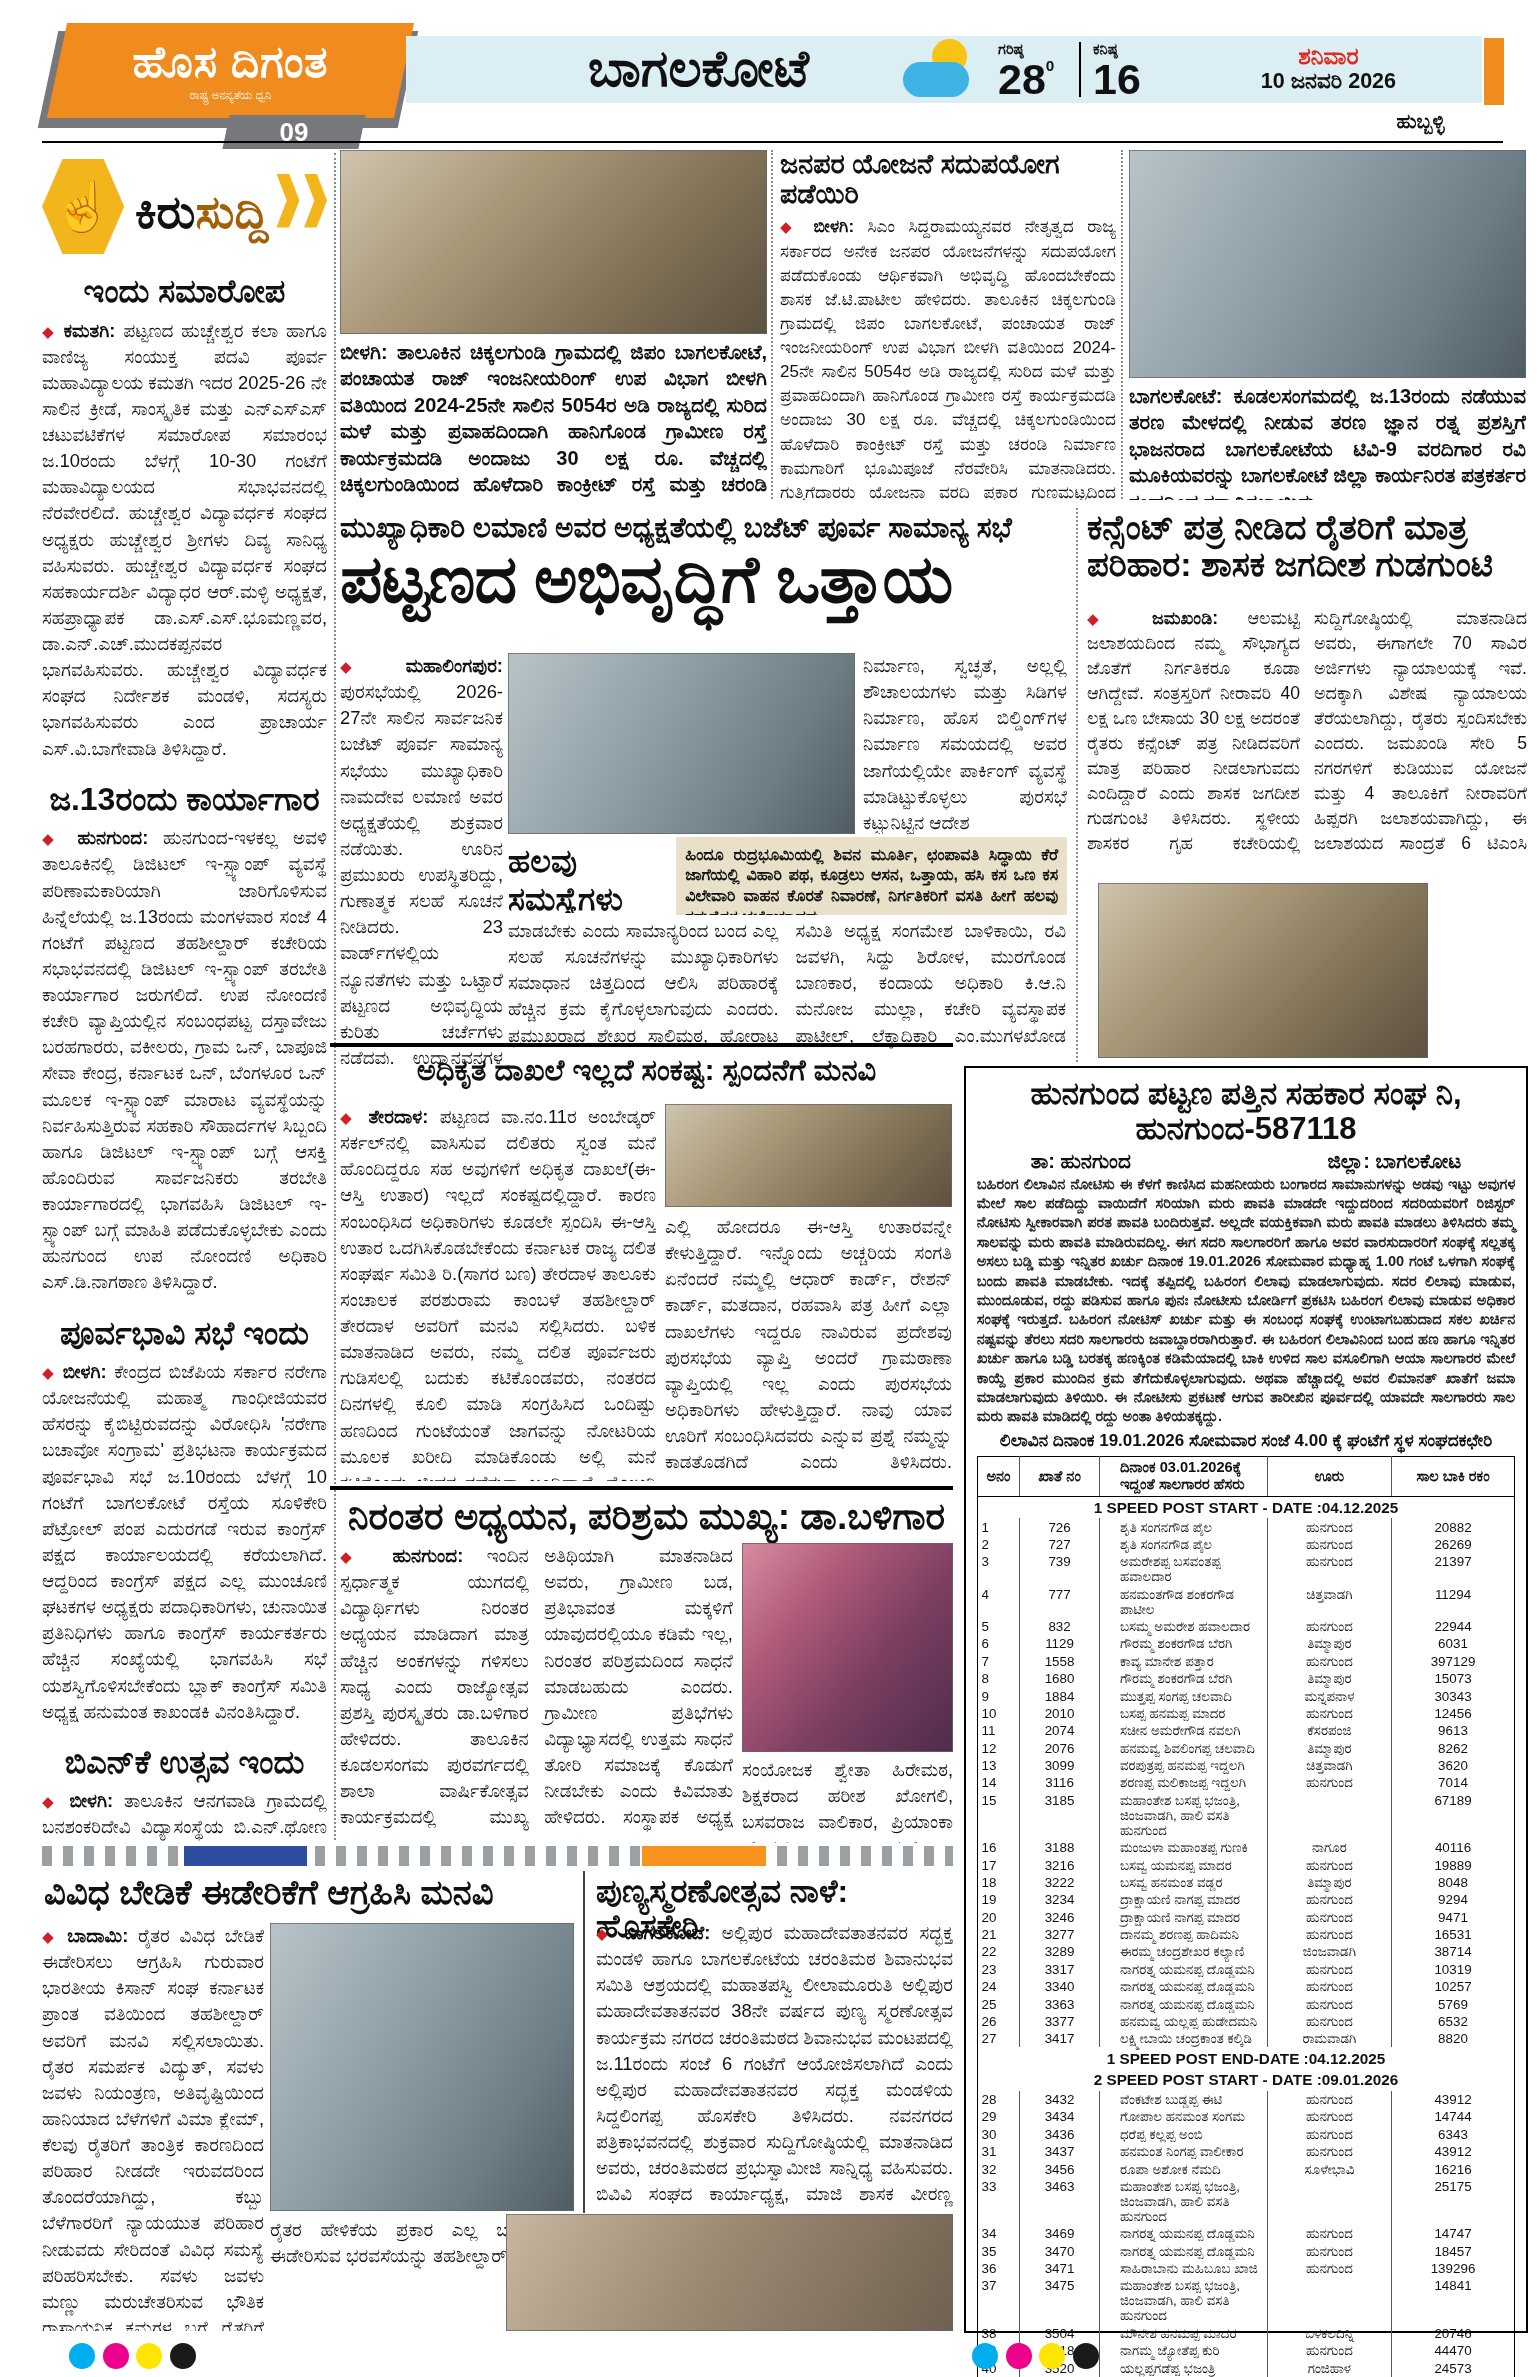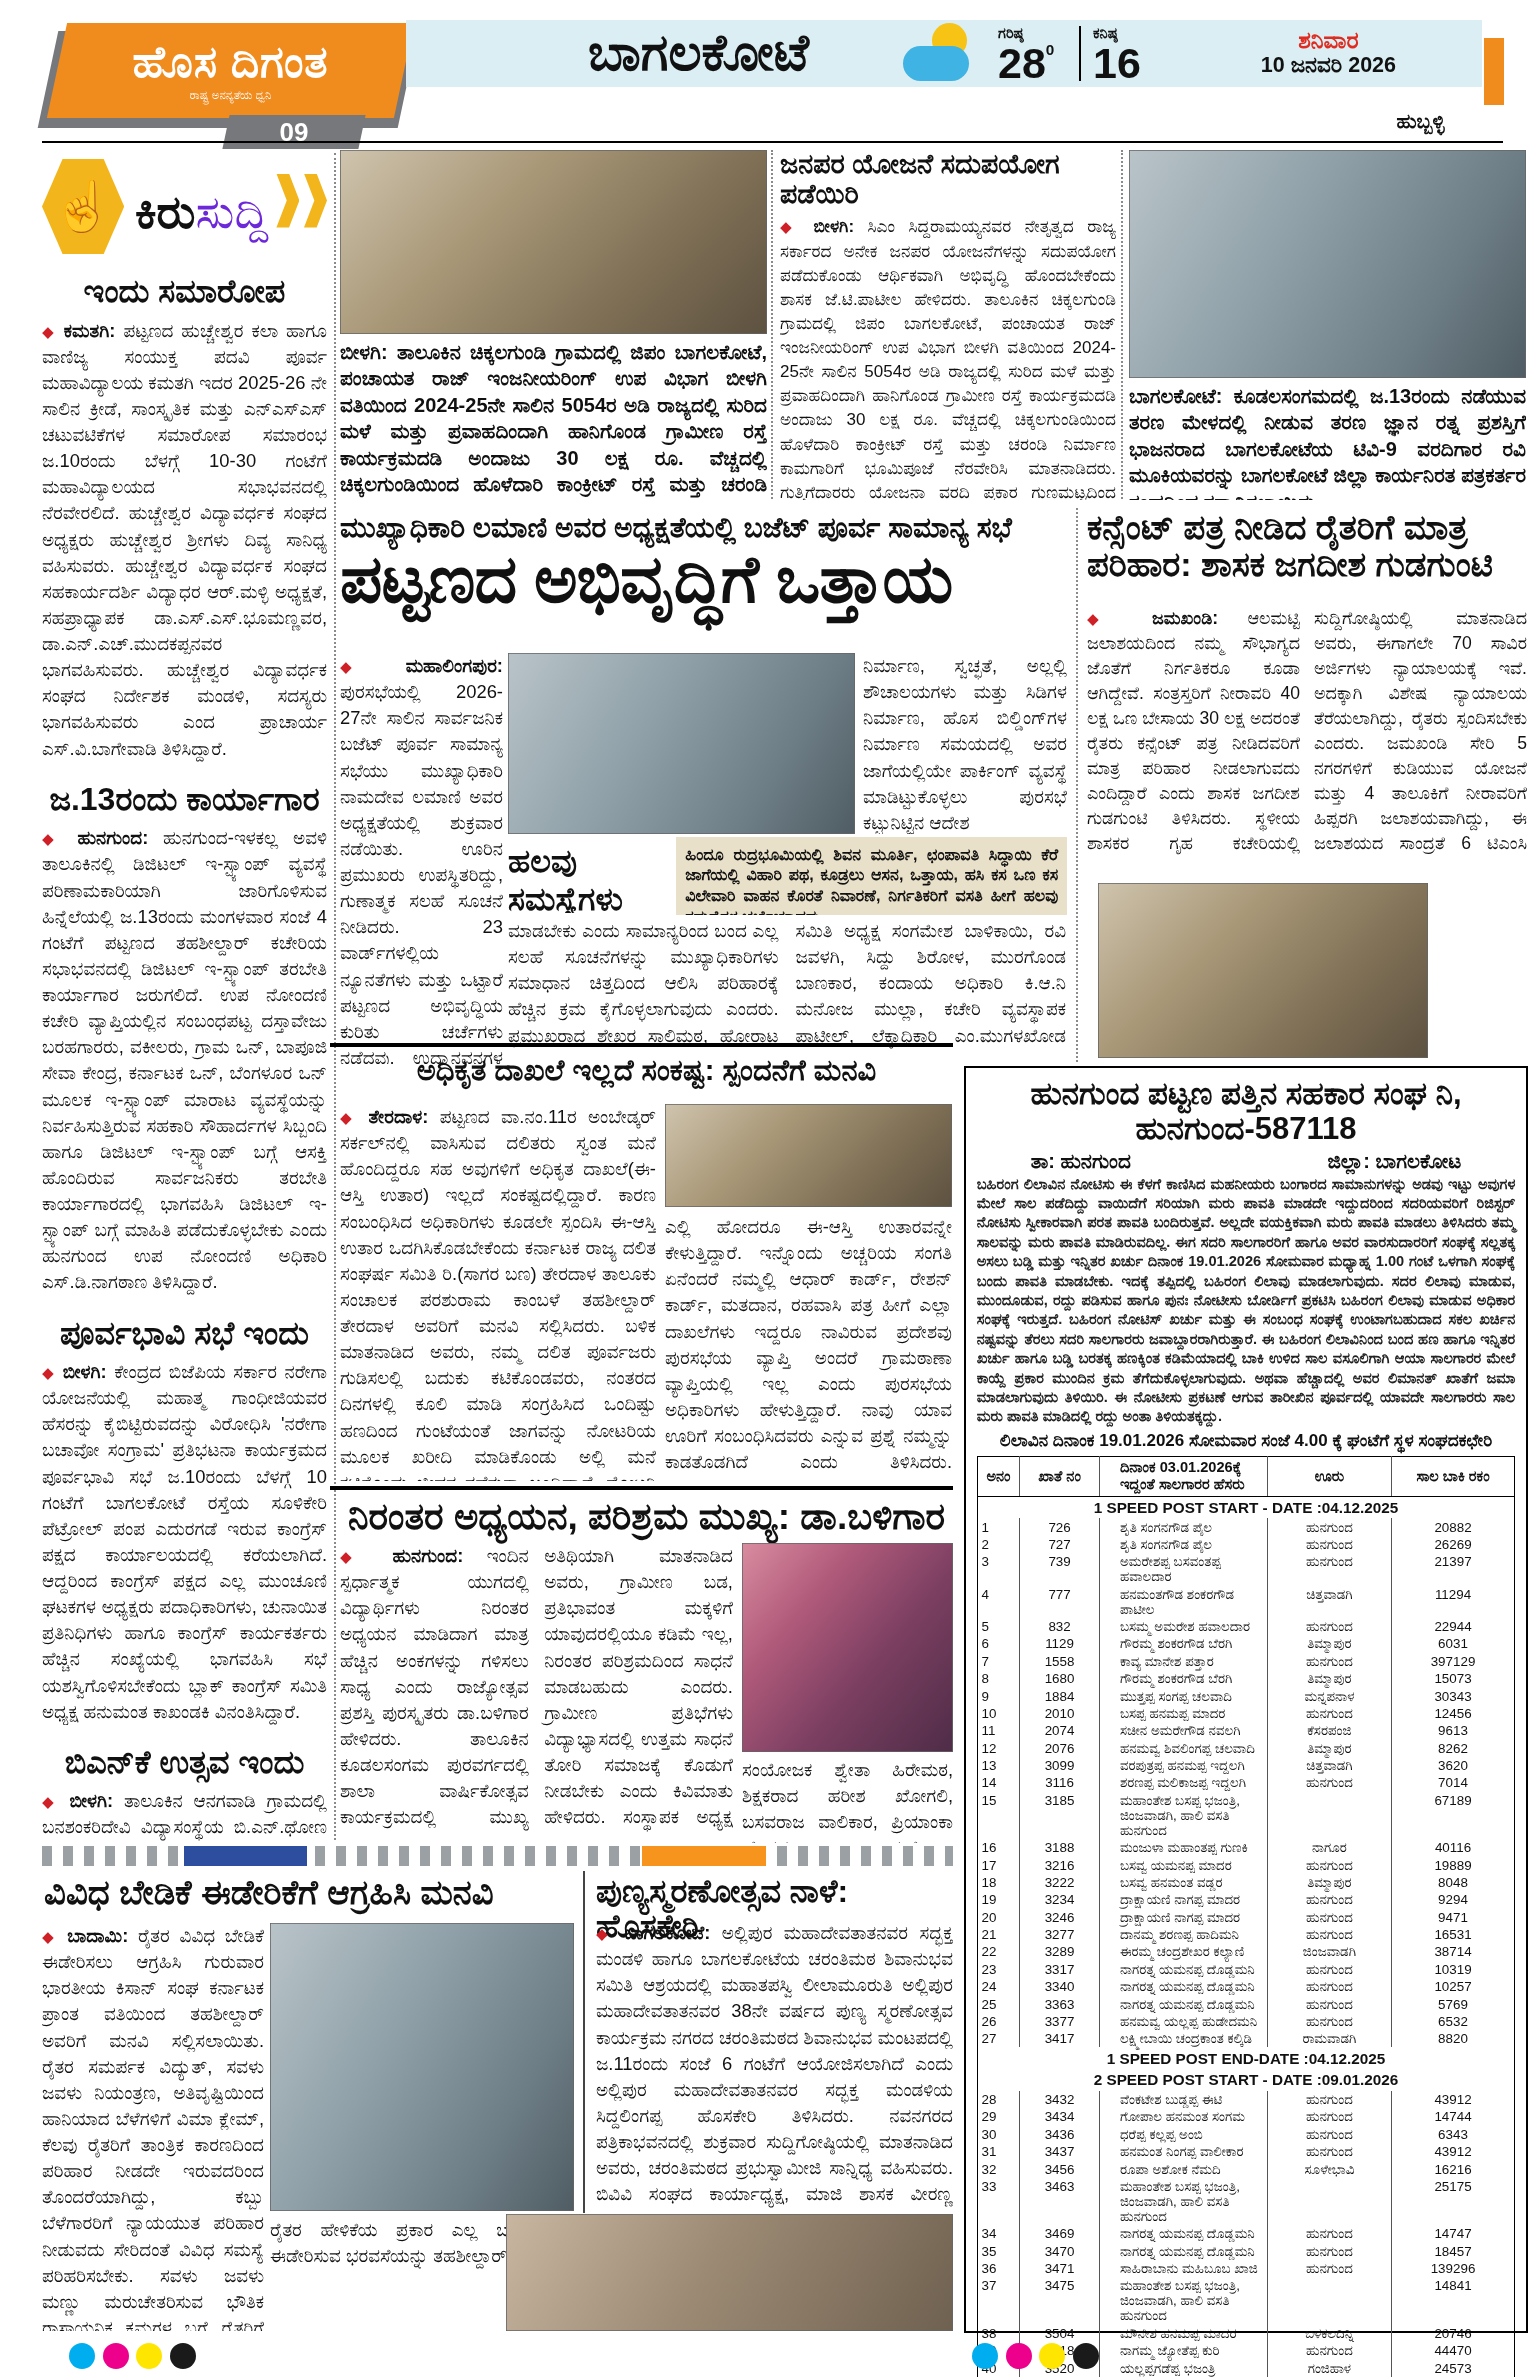--- a/index.html
+++ b/index.html
@@ -33,21 +33,21 @@
   .headline{font-weight:900;line-height:1.1;}
   .kicker{font-weight:900;}
   .k-head{font-size:32px;font-weight:900;text-align:center;margin:20px 0 7.7px 0;line-height:1.12;}
   .hex{width:109px;height:95px;background:#f2b51c;
        clip-path:polygon(25% 0,75% 0,100% 50%,75% 100%,25% 100%,0 50%);
        display:flex;align-items:center;justify-content:center;}
   .hand{font-size:49px;color:#fff;}
   .chev{display:inline-block;width:23px;height:54px;background:#f2b51c;margin-left:4.6px;
         clip-path:polygon(0 0,55% 0,100% 50%,55% 100%,0 100%,45% 50%);}
   .k-title-black{font-size:46px;font-weight:900;color:#111;}
-  .k-title-red{font-size:46px;font-weight:400;color:#6d28d9;}
+  .k-title-red{font-size:46px;font-weight:700;color:#a16207;}
   .pullquote{font-size:32px;font-weight:900;line-height:1.2;}
   .beige{background:#e9e0c9;font-weight:bold;font-size:16px;line-height:1.3;text-align:justify;padding:7.7px 9.2px;}
   .hatch{background:repeating-linear-gradient(90deg,#9aa0a3 0 10px,#ffffff 10px 21px);}
   .notice{border:2.3px solid #000;background:#fff;padding:7.7px 10.7px;box-sizing:border-box;}
   .n-title{font-size:31px;font-weight:900;text-align:center;line-height:1.15;}
   .n-sub{display:flex;justify-content:space-between;padding:3.1px 54px 1.5px 54px;font-size:20px;font-weight:900;}
   .n-intro{font-size:14.6px;line-height:1.33;text-align:justify;font-weight:bold;color:#222;}
   .n-auction{font-size:17px;font-weight:900;text-align:center;margin:4.6px 0;}
   table.ntab{width:100%;border-collapse:collapse;border:1.5px solid #000;margin-top:3.1px;}
   table.ntab th{font-size:14.6px;font-weight:900;border-bottom:1.5px solid #000;padding:2.3px 3.1px;text-align:center;}
@@ -72,21 +72,21 @@
   <div class="abs skew" style="left:57px;top:23px;width:347px;height:95px;background:#f08b1e;display:flex;flex-direction:column;justify-content:center;">
     <div class="unskew">
       <div class="mast-title">ಹೊಸ ದಿಗಂತ</div>
       <div class="mast-tag">ರಾಷ್ಟ್ರ ಅನನ್ಯತೆಯ ಧ್ವನಿ</div>
     </div>
   </div>
   <div class="abs skew" style="left:226px;top:115px;width:136px;height:34px;background:#77787b;">
     <div class="unskew pageno">09</div>
   </div>
 
-  <div class="abs banner" style="left:406px;top:20px;width:1076px;height:67px;">
+  <div class="abs banner" style="left:406px;top:36px;width:1076px;height:67px;">
     <div class="abs banner-title" style="left:182px;top:0;">ಬಾಗಲಕೋಟೆ</div>
 
     <div class="abs" style="left:497px;top:1.5px;width:84px;height:64px;">
       <div class="abs sun" style="left:29px;top:1.5px;"></div>
       <div class="abs cloud" style="left:0px;top:24.5px;"></div>
     </div>
     <div class="abs" style="left:592px;top:4.6px;text-align:left;">
       <div class="w-label">ಗರಿಷ್ಠ</div>
       <div class="w-num"><span>28</span><span class="w-deg">0</span></div>
     </div>

